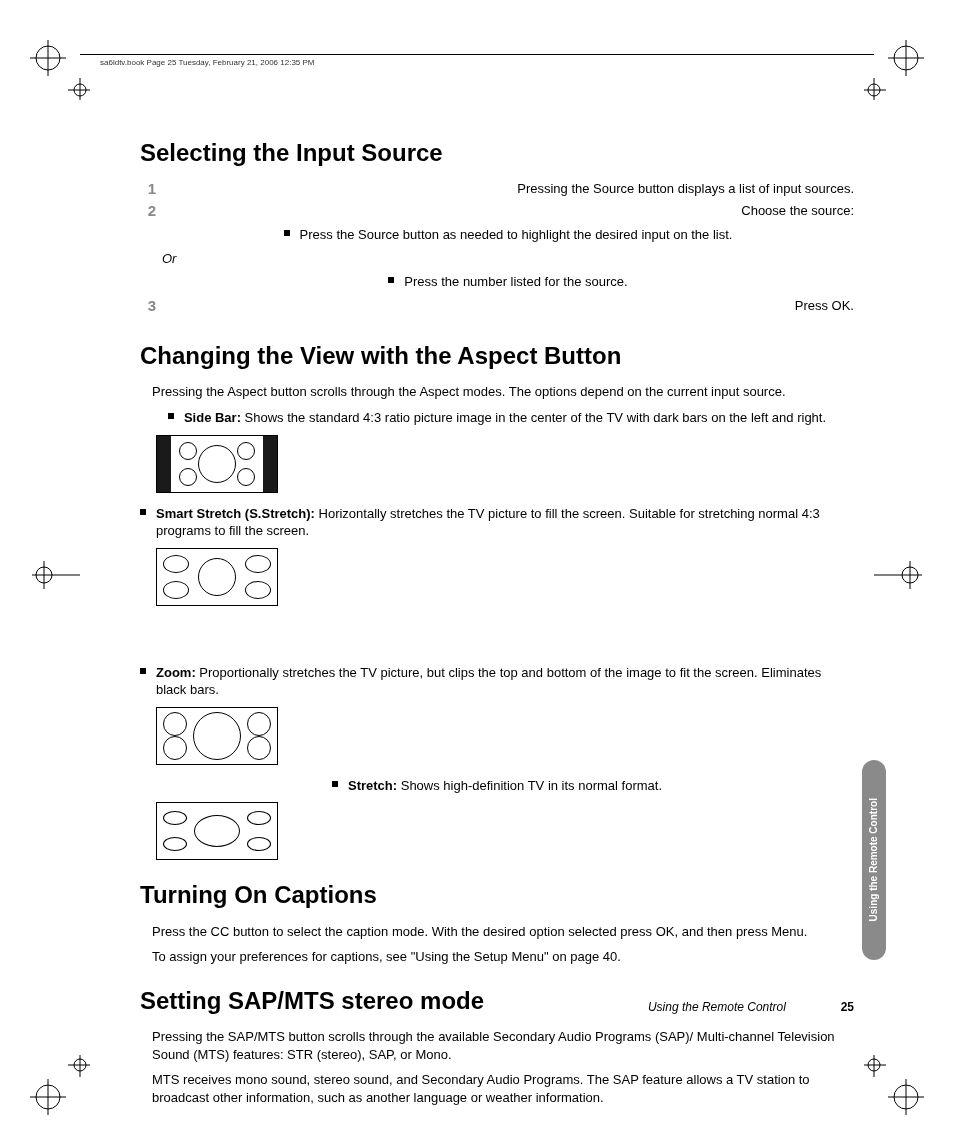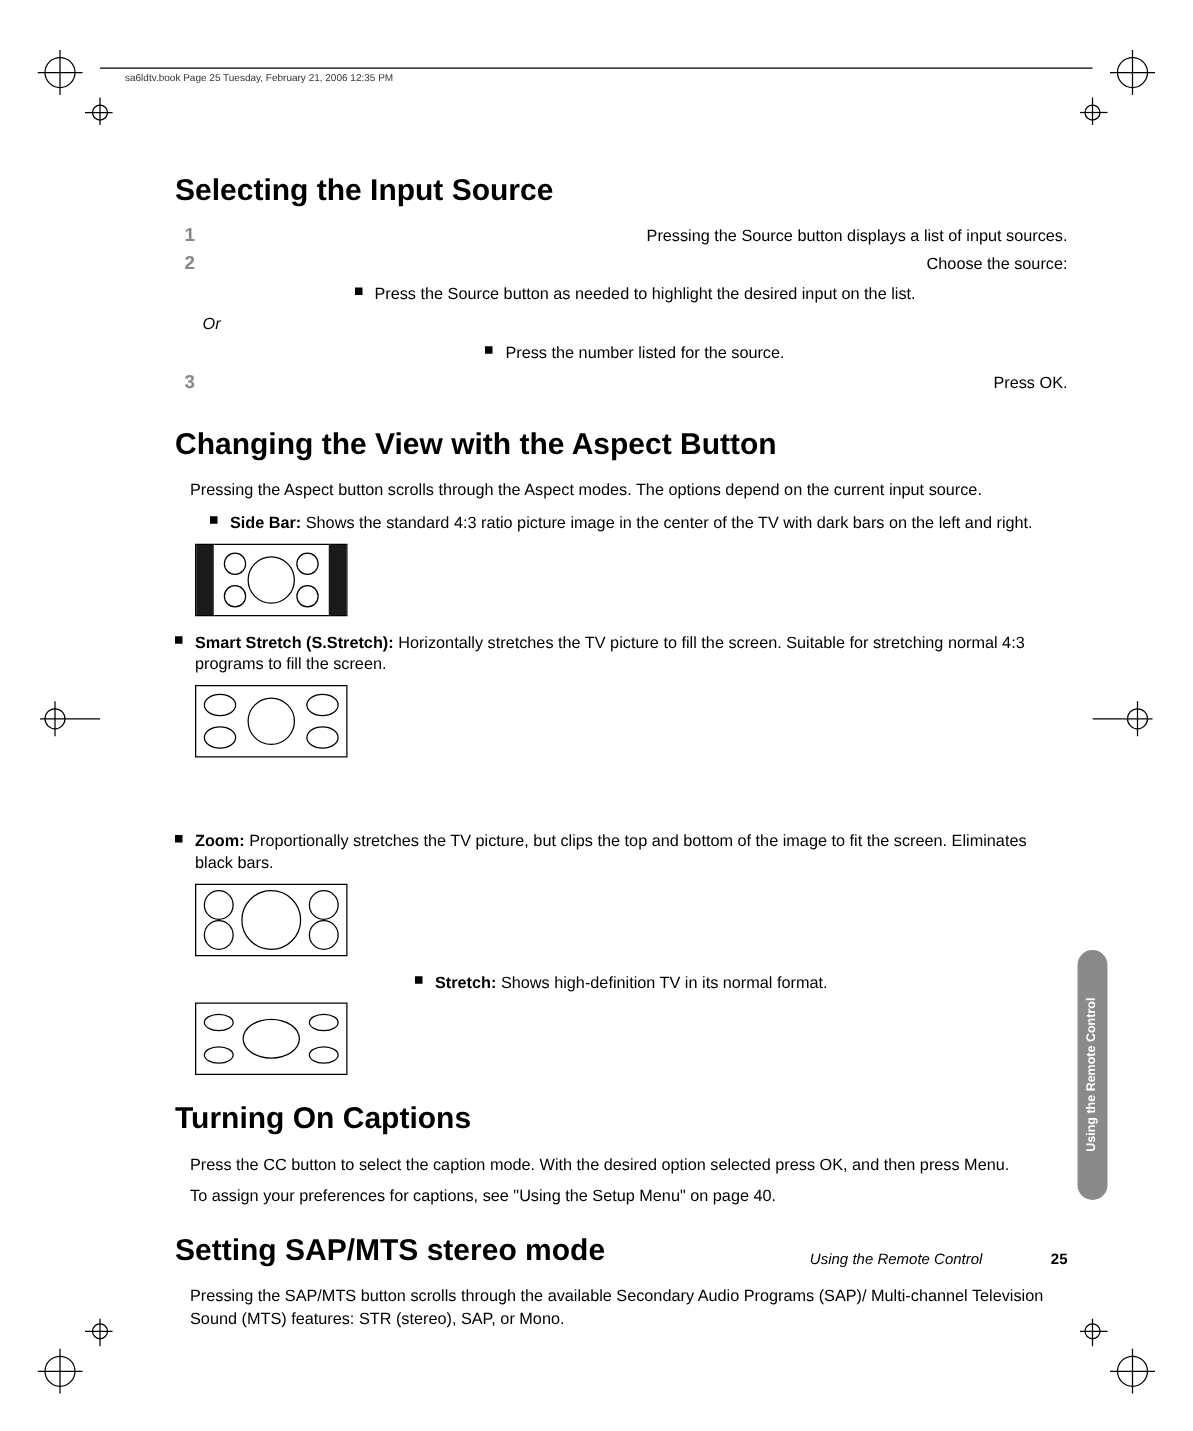--- a/index.html
+++ b/index.html
@@ -281,20 +281,21 @@
       <div class="ellipse" style="left:6px;bottom:8px;width:22px;height:12px"></div>
       <div class="ellipse" style="right:6px;bottom:8px;width:22px;height:12px"></div>
     </div>
 
     <h1 style="margin-top:22px">Turning On Captions</h1>
     <p>Press the CC button to select the caption mode. With the desired option selected press OK, and then press Menu.</p>
     <p>To assign your preferences for captions, see "Using the Setup Menu" on page 40.</p>
 
     <h1 style="margin-top:22px">Setting SAP/MTS stereo mode</h1>
     <p>Pressing the SAP/MTS button scrolls through the available Secondary Audio Programs (SAP)/ Multi-channel Television Sound (MTS) features: STR (stereo), SAP, or Mono.</p>
+    <p>MTS receives mono sound, stereo sound, and Secondary Audio Programs. The SAP feature allows a TV station to broadcast other information, such as another language or weather information.</p>
   </div>
 </div>
 
 <div class="side-tab">
     <span>Using the Remote Control</span>
   </div>
 
 <div class="footer">
   <span class="sec">Using the Remote Control</span>&nbsp;&nbsp;<span class="pg">25</span>
 </div>

